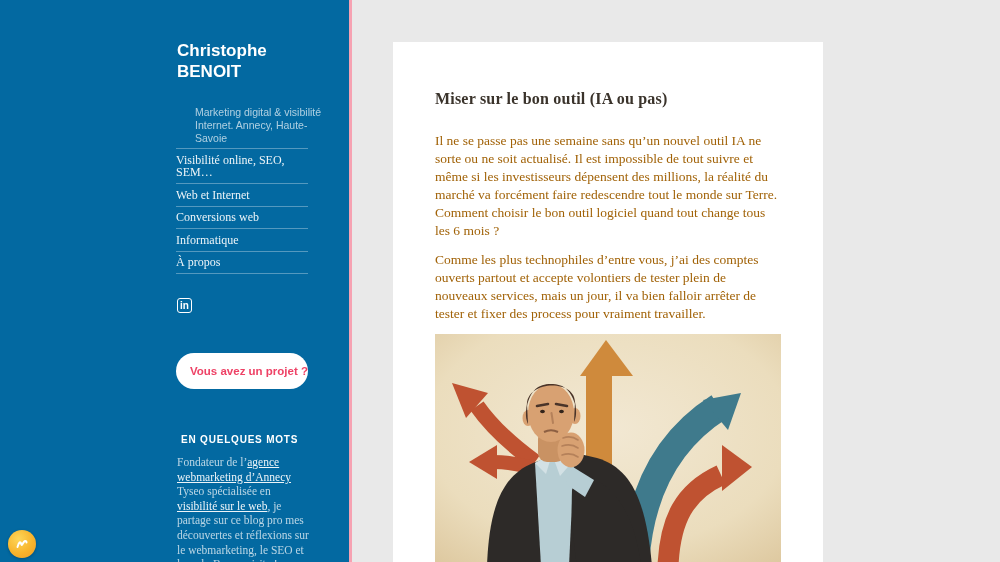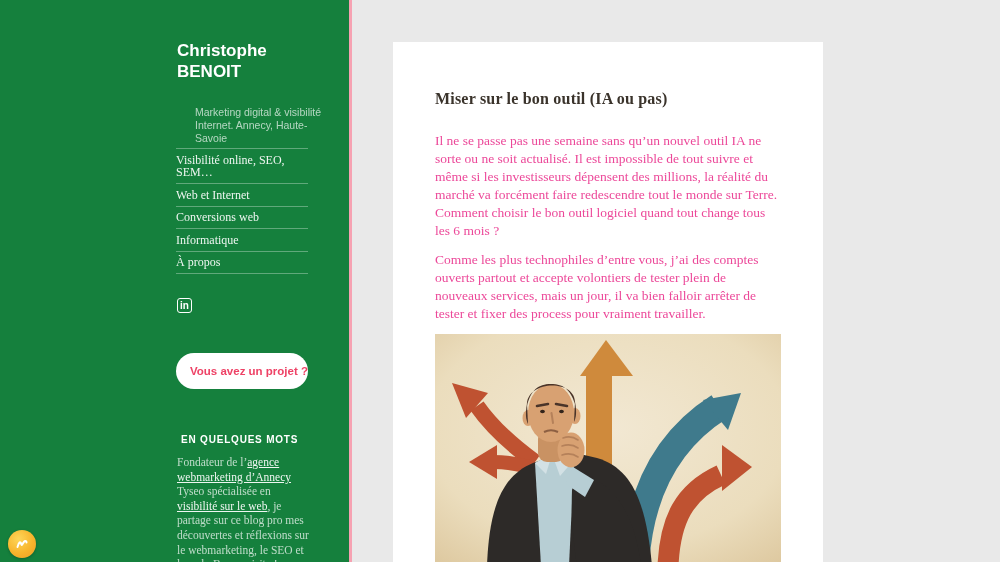--- a/index.html
+++ b/index.html
@@ -3,21 +3,21 @@
 <meta charset="utf-8">
 <style>
   html,body{margin:0;padding:0;}
   body{
     width:1000px;height:562px;overflow:hidden;position:relative;
     background:#e9e9e9;
     font-family:"Liberation Serif",serif;
     -webkit-font-smoothing:antialiased;
   }
   
-  .sidebar{position:absolute;left:0;top:0;width:349px;height:562px;background:#15803d;}
+  .sidebar{position:absolute;left:0;top:0;width:349px;height:562px;background:#0369a1;}
   .sidebar-edge{position:absolute;left:349px;top:0;width:3px;height:562px;background:#f6a2b2;}
   .site-title{
     position:absolute;left:177px;top:40px;width:140px;margin:0;
     font-family:"Liberation Sans",sans-serif;font-weight:bold;
     font-size:17px;line-height:21px;color:#ffffff;cursor:pointer;
   }
   .tagline{
     position:absolute;left:177px;top:88px;width:135px;margin:18px;
     font-family:"Liberation Sans",sans-serif;font-size:10.5px;line-height:13px;
     color:rgba(255,255,255,0.68);
@@ -51,21 +51,21 @@
   .about a{color:rgba(255,255,255,0.93);text-decoration:underline;}
   
   .card{
     position:absolute;left:393px;top:42px;width:430px;height:560px;
     background:#ffffff;box-sizing:border-box;padding:44px 42px 0 42px;
   }
   .article-title{
     margin:0 0 20px 0;font-size:16px;line-height:26px;font-weight:bold;
     color:#3a332b;letter-spacing:0.2px;
   }
-  .card p{margin:0 0 11px 0;font-size:13.5px;line-height:18px;color:#ec4899;text-align:left;}
+  .card p{margin:0 0 11px 0;font-size:13.5px;line-height:18px;color:#a16207;text-align:left;}
   .hero{margin:0 0 10px 0;width:346px;height:228px;overflow:hidden;}
   .hero svg{display:block;}
   
   .cookie{
     position:absolute;left:8px;top:530px;width:28px;height:28px;padding:0;
     border:none;border-radius:50%;cursor:pointer;
     background:radial-gradient(circle at 38% 32%, #fdd659 0%, #f8b42c 55%, #ef9c25 100%);
     box-shadow:0 1px 3px rgba(0,0,0,0.25);
     display:flex;align-items:center;justify-content:center;
   }

